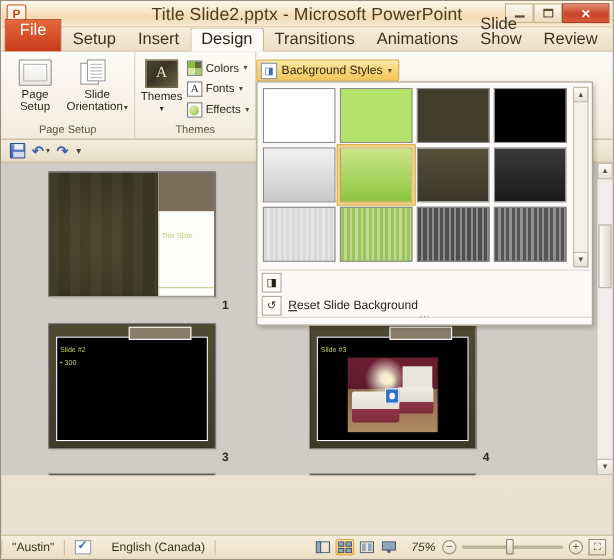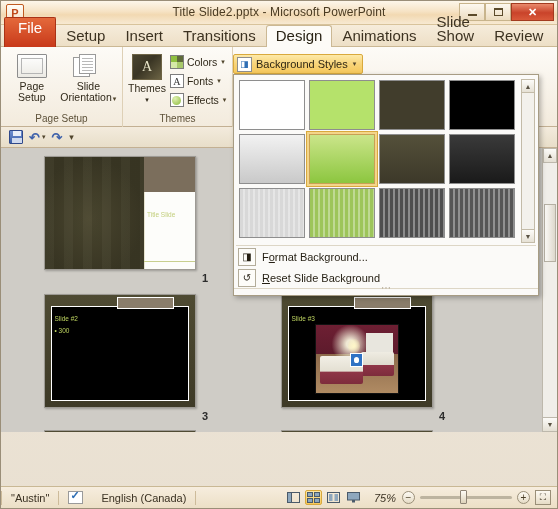--- a/index.html
+++ b/index.html
@@ -31,21 +31,21 @@
     border: 1px solid #c05a20;
     border-radius: 2px;
     background: linear-gradient(180deg,#fffdf8 0%,#f7e2c6 100%);
     color: #c0491a;
     font-size: 11px; font-weight: bold;
     text-align: center; line-height: 17px;
   }
   .title-text {
     position: absolute; left: 0; right: 0; top: 4px;
     text-align: center;
-    font-size: 12px;
+    font-size: 16px;
     color: #4a3b22;
     letter-spacing: .1px;
   }
   .wincontrols { position: absolute; right: 3px; top: 2px; display: flex; gap: 0; }
   .wb {
     width: 26px; height: 18px;
     border: 1px solid #c8b48c;
     background: linear-gradient(180deg,#fdf8f0 0%,#ecdcc0 100%);
     display: flex; align-items: center; justify-content: center;
     color: #5b4a2b; font-size: 9px;
@@ -397,22 +397,22 @@
           <span class="max-glyph"></span>
         </div>
       <div class="wb close">✕</div>
     </div>
   </div>
 
   <div class="tabstrip">
     <div class="tab file">File</div>
     <div class="tab">Setup</div>
     <div class="tab">Insert</div>
+    <div class="tab active">Design</div>
     <div class="tab">Transitions</div>
-    <div class="tab active">Design</div>
     <div class="tab">Animations</div>
     <div class="tab">Slide Show</div>
     <div class="tab">Review</div>
     <div class="tab">View</div>
     <div class="tab-spacer"></div>
     <div class="tab-icon">⌃</div>
     <div class="help-icon">?</div>
   </div>
 
   <div class="ribbon">
@@ -518,21 +518,20 @@
           </div>
         </div>
       <div class="gal-scroll">
         <div class="gal-arrow">▲</div>
         <div class="gal-arrow">▼</div>
       </div>
     </div>
     <div class="dd-sep"></div>
     <div class="dd-item">
       <span class="dd-ico">◨</span>
-      <span><span>F</span><u>o</u><span>rmat Background...</span></span>
     </div>
     <div class="dd-item">
       <span class="dd-ico">↺</span>
       <span><span></span><u>R</u><span>eset Slide Background</span></span>
     </div>
     <div class="dd-grip"></div>
   </div>
 
   <div class="qat">
     <div class="qat-btn">

